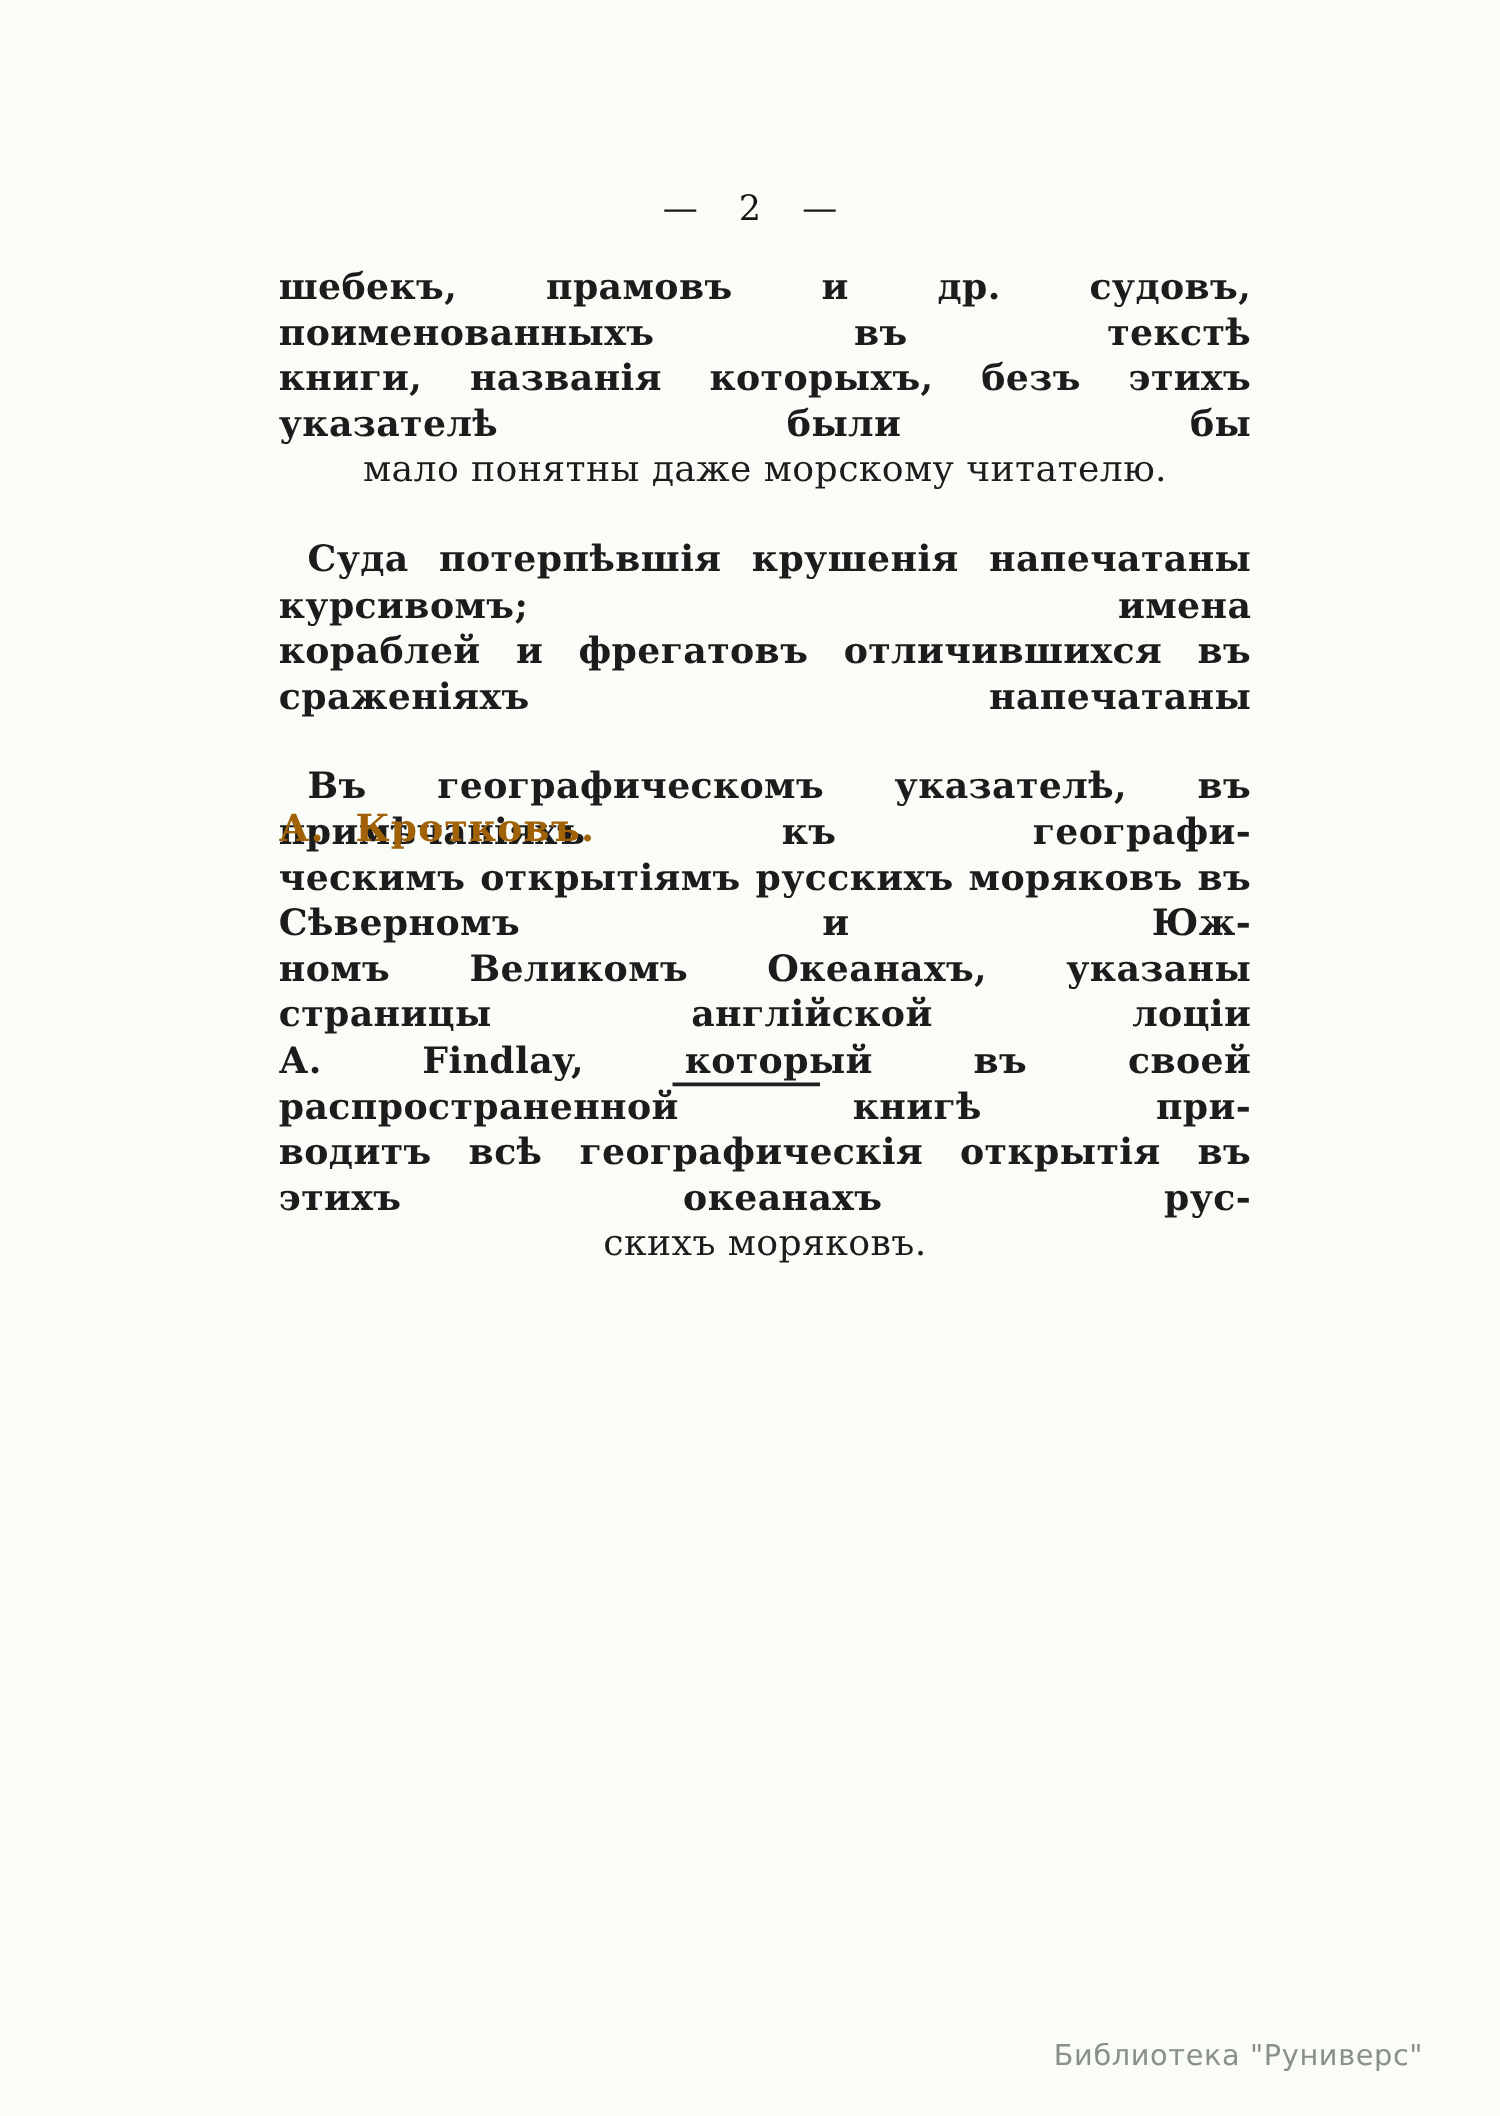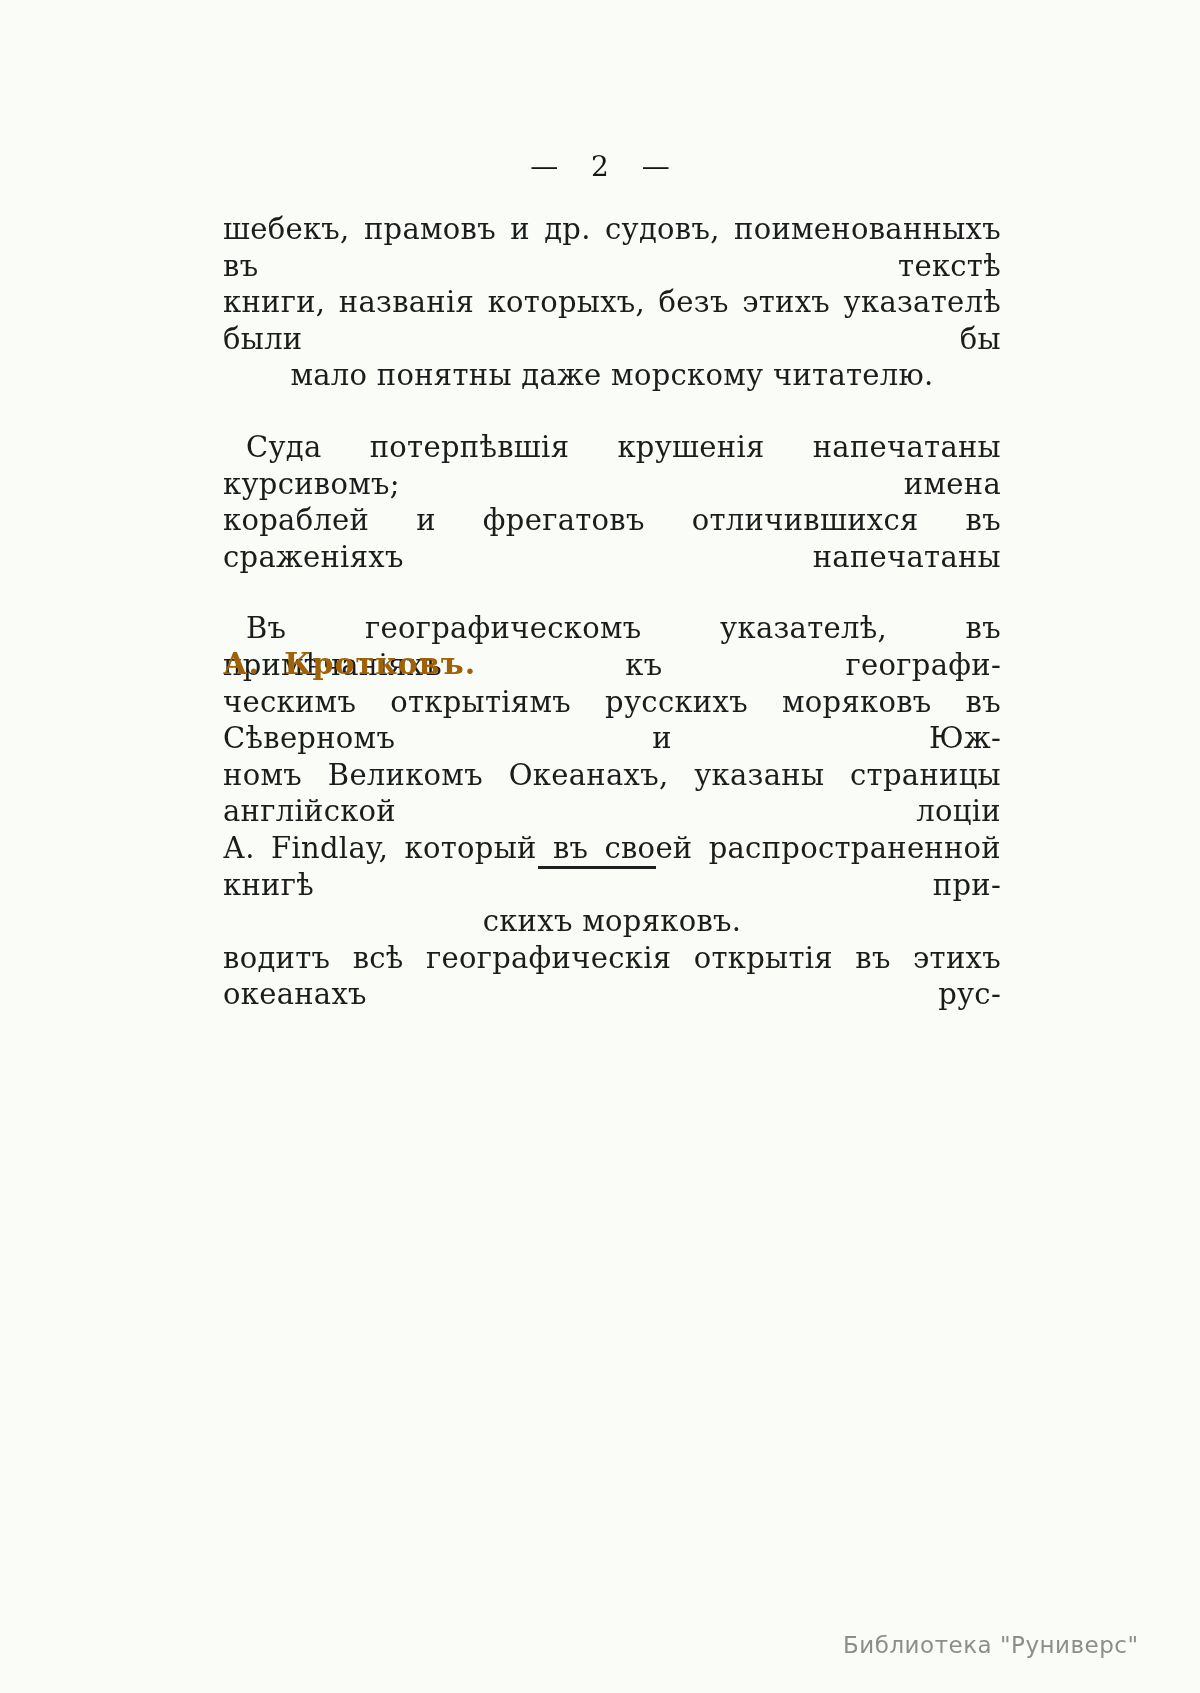--- a/index.html
+++ b/index.html
@@ -35,20 +35,21 @@
     line-height: 36.6px;
     letter-spacing: 0.3px;
   }
   .line {
     text-align: center;
     white-space: normal;
   }
   .line.j {
     text-align: justify;
     text-align-last: justify;
+    font-weight: bold;
   }
   .line.in {
     text-indent: 23px;
     margin-top: 35px;
   }
   .signature {
     position: absolute;
     left: 223px;
     top: 646px;
     width: 688px;
@@ -87,22 +88,22 @@
   <div class="text-block">
     <div class="line j">шебекъ, прамовъ и др. судовъ, поименованныхъ въ текстѣ</div>
     <div class="line j">книги, названія которыхъ, безъ этихъ указателѣ были бы</div>
     <div class="line">мало понятны даже морскому читателю.</div>
     <div class="line j in">Суда потерпѣвшія крушенія напечатаны курсивомъ; имена</div>
     <div class="line j">кораблей и фрегатовъ отличившихся въ сраженіяхъ напечатаны</div>
     <div class="line j in">Въ географическомъ указателѣ, въ примѣчаніяхъ къ географи-</div>
     <div class="line j">ческимъ открытіямъ русскихъ моряковъ въ Сѣверномъ и Юж-</div>
     <div class="line j">номъ Великомъ Океанахъ, указаны страницы англійской лоціи</div>
     <div class="line j">А. Findlay, который въ своей распространенной книгѣ при-</div>
+    <div class="line j">водитъ всѣ географическія открытія въ этихъ океанахъ рус-</div>
     <div class="line">скихъ моряковъ.</div>
-    <div class="line j">водитъ всѣ географическія открытія въ этихъ океанахъ рус-</div>
   </div>
 
   <div class="signature">А. Кротковъ.</div>
 
   <div class="divider"></div>
 
   <div class="watermark">Библиотека "Руниверс"</div>
 
 </div>
 

